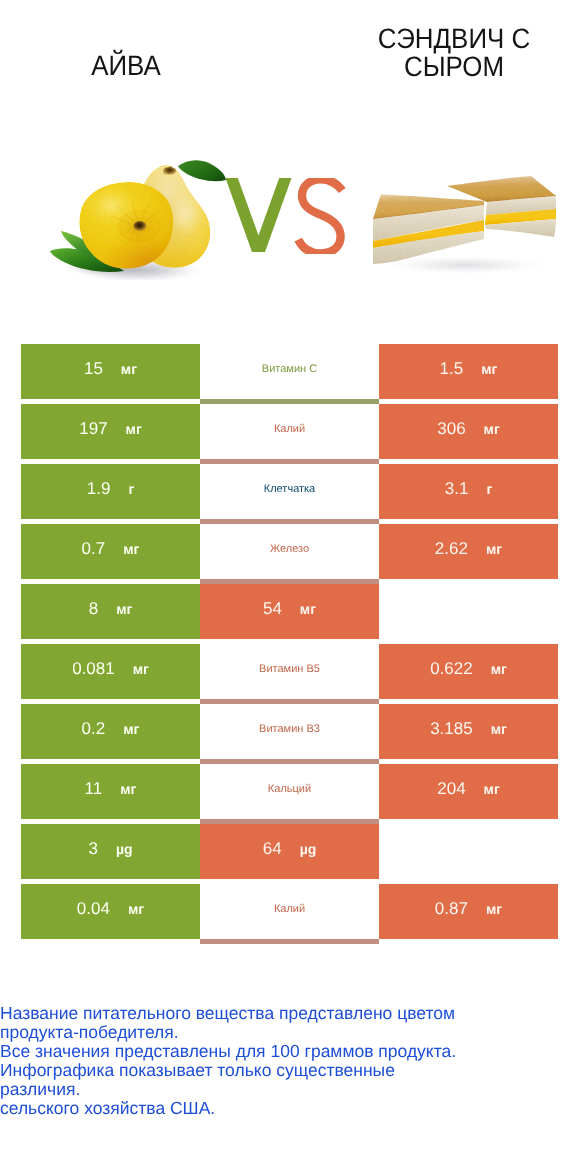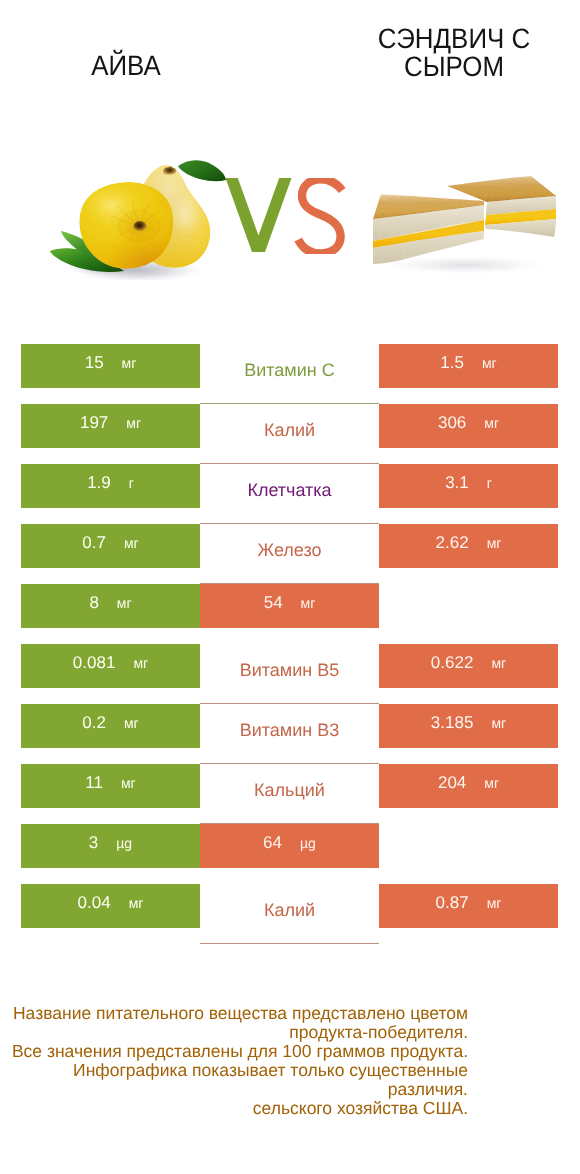--- a/index.html
+++ b/index.html
@@ -15,31 +15,31 @@
 
   
   .hero{position:absolute;left:0;top:110px;width:580px;height:220px;}
   .vs{position:absolute;left:225px;top:68px;}
   .quince{position:absolute;left:50px;top:45px;}
   .sandwich{position:absolute;left:366px;top:62px;}
 
   
   .table{position:absolute;left:21px;top:344px;width:537px;}
   .row{position:relative;height:58px;margin-bottom:2px;display:flex;}
-  .cell{width:179px;height:44px;display:flex;align-items:center;justify-content:center;
+  .cell{width:179px;height:55px;display:flex;align-items:center;justify-content:center;
         box-sizing:border-box;padding-bottom:6px;}
   .cell.left{background:#81a732;color:#fdfff2;}
   .cell.right{background:#e06c48;color:#fdf6f0;text-align:center;}
-  .cell.mid{background:#fff;font-weight:400;font-size:18px;border-bottom:1px solid #f9a8d4;height:60px;}
+  .cell.mid{background:#fff;font-weight:400;font-size:11px;border-bottom:5px solid #f9a8d4;height:60px;}
   .val{font-size:17px;font-weight:400;}
-  .unit{font-size:14px;font-weight:400;margin-left:18px;}
+  .unit{font-size:14px;font-weight:700;margin-left:18px;}
 
   
-  .footer{position:absolute;left:0;top:1004px;width:468px;text-align:right;
-          font-size:17.5px;line-height:19px;color:#a16207;}
+  .footer{position:absolute;left:0;top:1004px;width:468px;text-align:left;
+          font-size:17.5px;line-height:19px;color:#1d4ed8;}
 </style>
 </head>
 <body>
 
 <div class="page">
   <div class="title" id="title-left">АЙВА</div>
   <div class="title" id="title-right">СЭНДВИЧ С СЫРОМ</div>
   <div class="hero">
     <svg class="quince" viewBox="0 0 182 125" width="182" height="125">
       <defs>
@@ -292,21 +292,21 @@
      <div class="cell right">
           <span class="val">306</span>
           <span class="unit">мг</span>
         </div>
    </div>
       <div class="row">
      <div class="cell left">
           <span class="val">1.9</span>
           <span class="unit">г</span>
         </div>
-     <div class="cell mid" style="color:#701a75;border-bottom-color:#c08f80">
+     <div class="cell mid" style="color:#0c4a6e;border-bottom-color:#c08f80">
           <span>Клетчатка</span>
         </div>
      <div class="cell right">
           <span class="val">3.1</span>
           <span class="unit">г</span>
         </div>
    </div>
       <div class="row">
      <div class="cell left">
           <span class="val">0.7</span>

